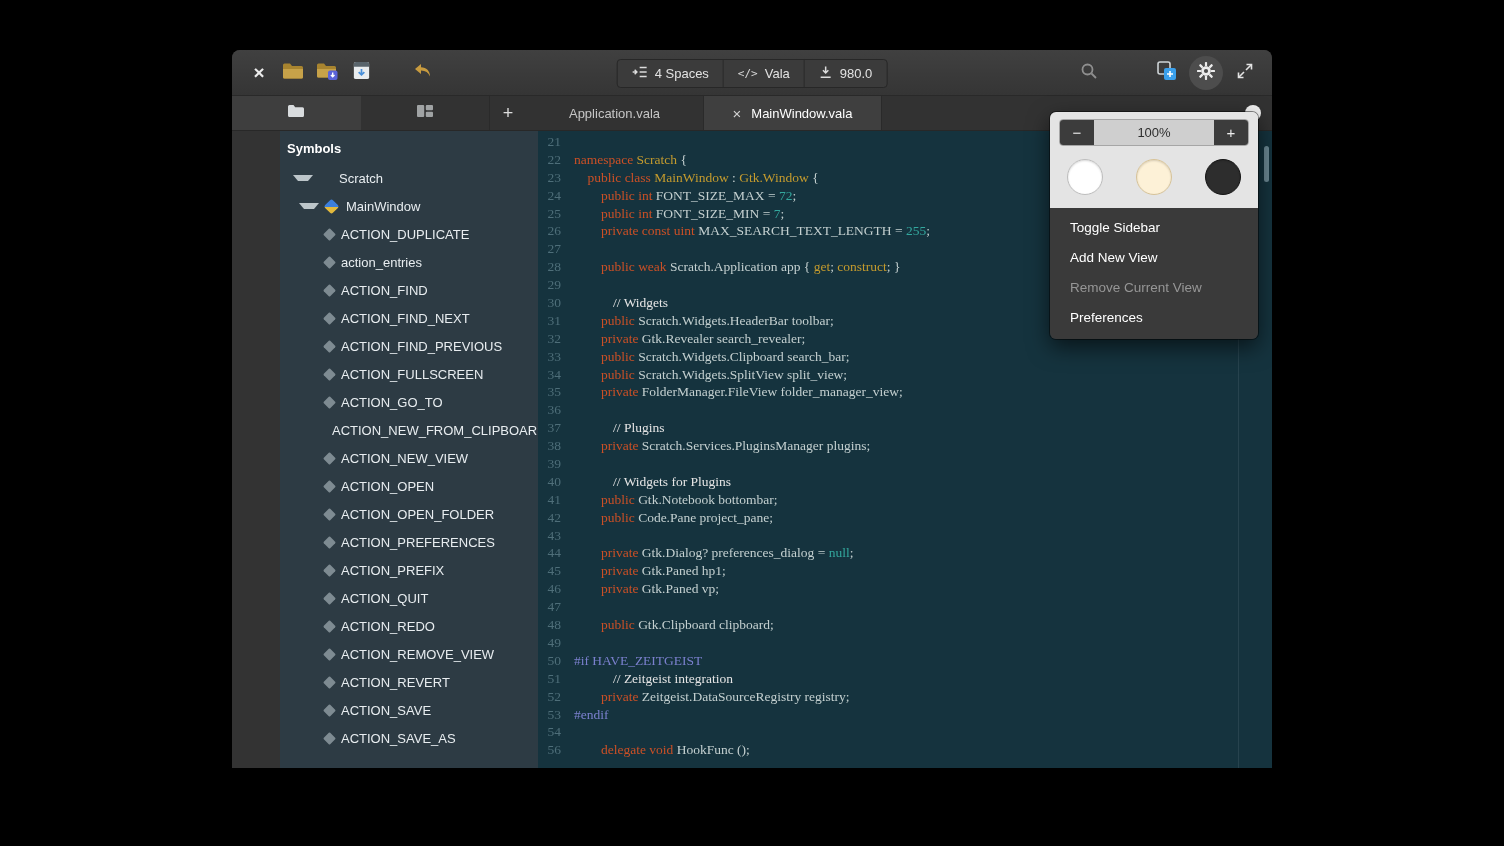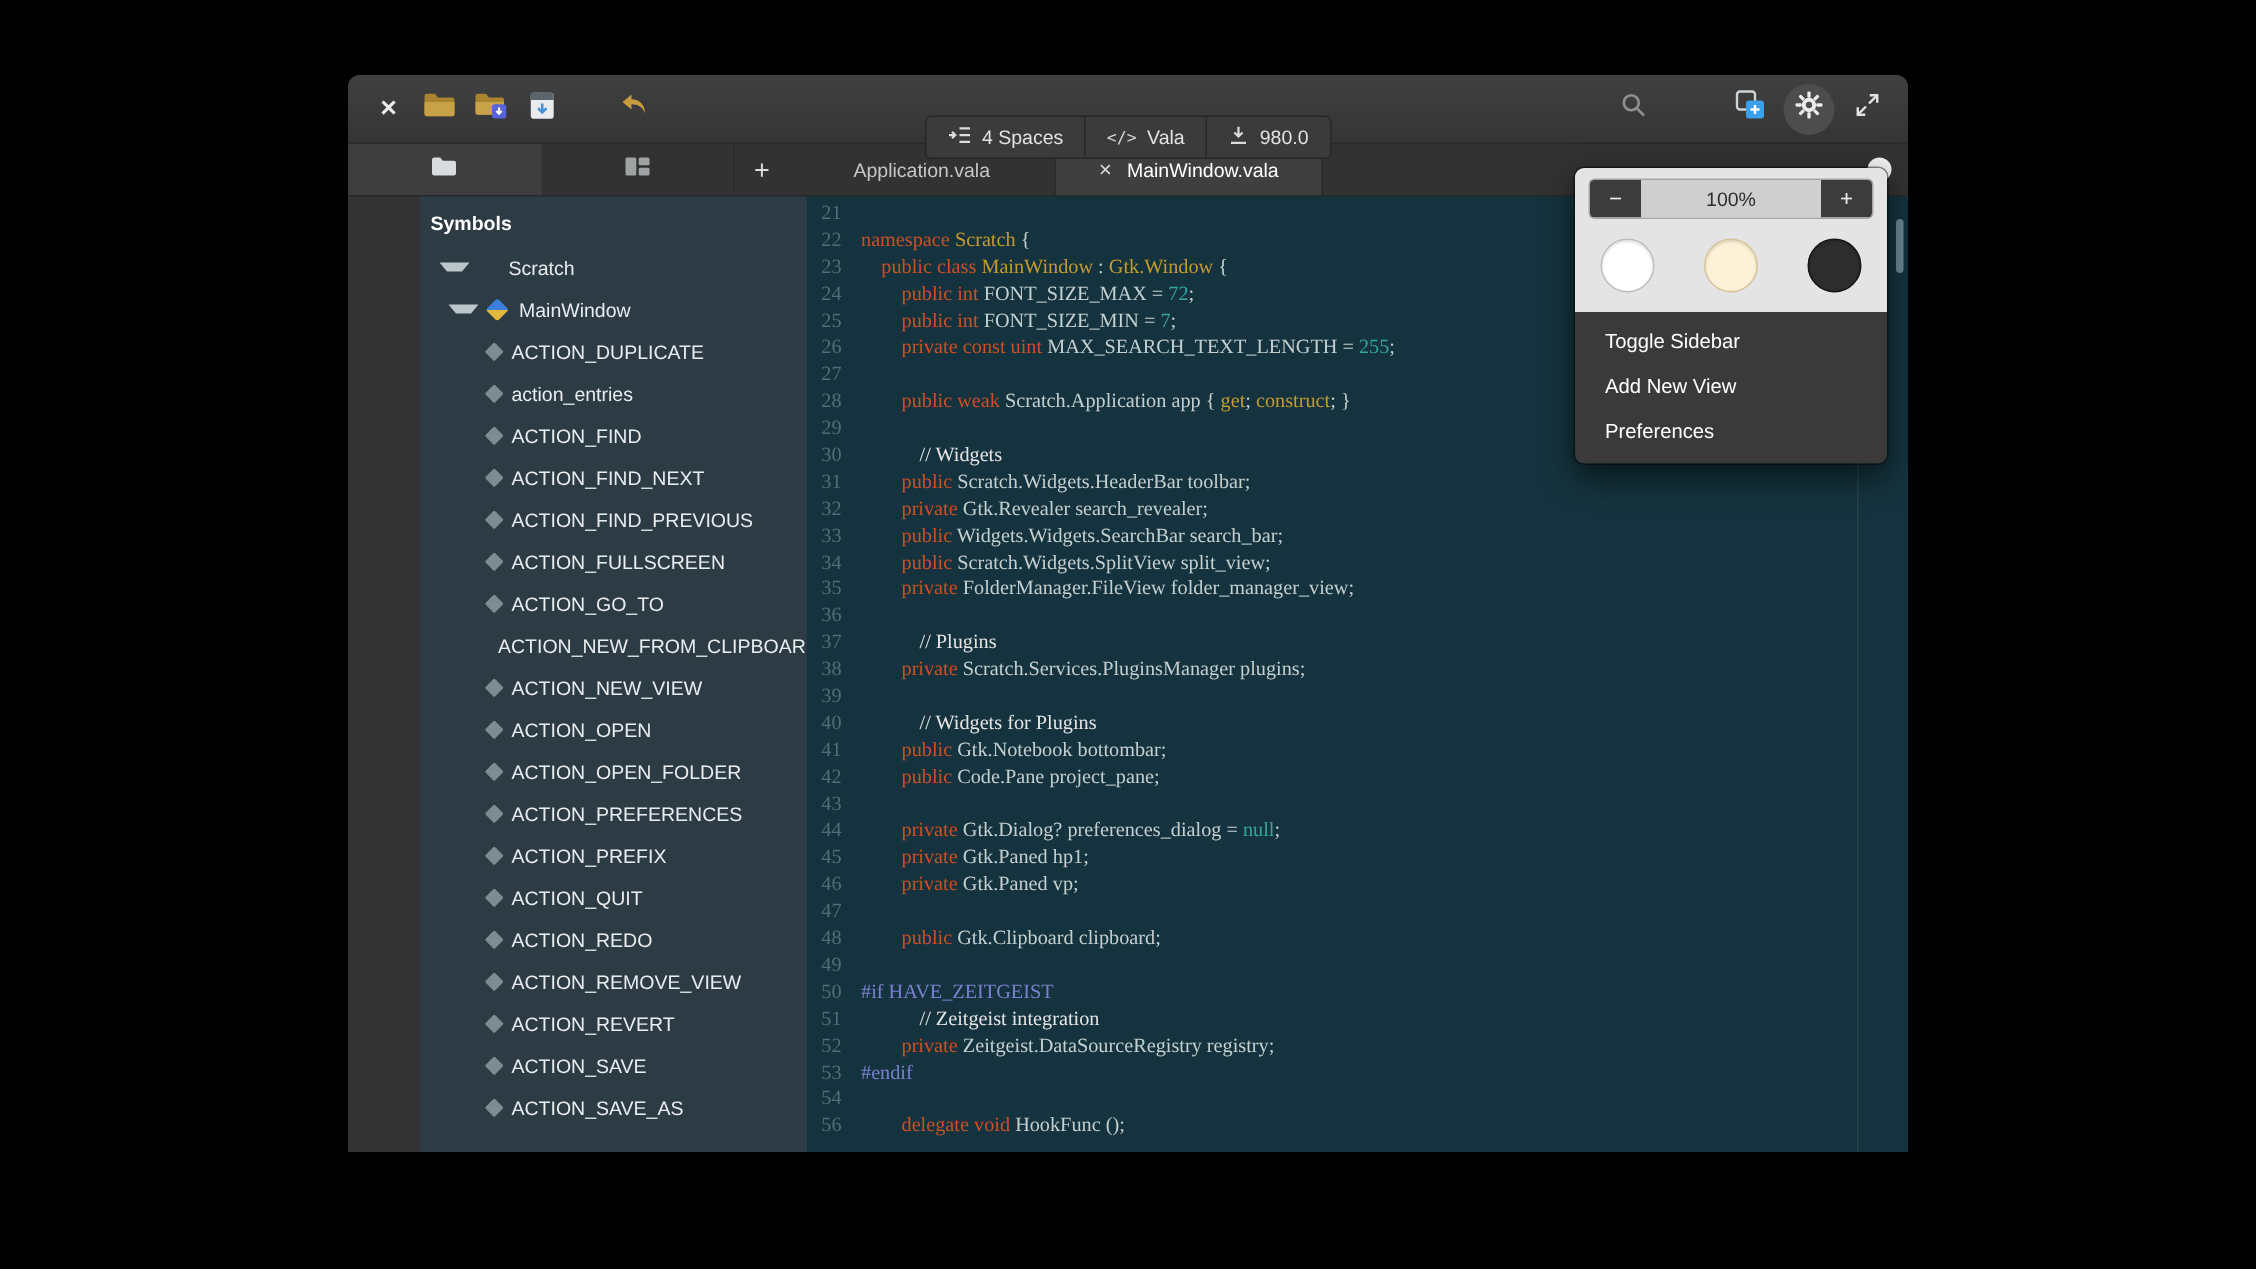--- a/index.html
+++ b/index.html
@@ -8,21 +8,21 @@
     border-radius:8px 8px 0 0;overflow:hidden;box-shadow:0 12px 40px rgba(0,0,0,.8);}
   
   .headerbar{position:relative;height:46px;background:linear-gradient(#404040,#353535);
     border-bottom:1px solid #292929;display:flex;align-items:center;padding:0 10px;box-sizing:border-box;}
   .hb-left,.hb-right{display:flex;align-items:center;}
   .hb-right{margin-left:auto;}
   .icon-btn{width:34px;height:34px;display:flex;align-items:center;justify-content:center;cursor:pointer;border-radius:4px;}
   .icon-btn.active-circle{background:#4d4d4d;border-radius:50%;}
   .close-glyph{color:#ececec;font-size:19px;font-weight:bold;line-height:1;}
   .gap-l{margin-left:28px;}
-  .segmented{position:absolute;left:50%;top:27px;transform:translateX(-50%);display:flex;height:27px;
+  .segmented{position:absolute;left:50%;top:9px;transform:translateX(-50%);display:flex;height:27px;
     background:#3b3b3b;border:1px solid #272727;border-radius:4px;overflow:hidden;}
   .segment{display:flex;align-items:center;gap:7px;padding:0 14px;color:#e2e2e2;font-size:13px;
     border-right:1px solid #2a2a2a;cursor:pointer;white-space:nowrap;}
   .segment:last-child{border-right:none;}
   .code-glyph{font-family:"DejaVu Sans Mono",monospace;font-size:11px;color:#d8d8d8;}
   
   .tabbar{height:34px;background:#323232;border-bottom:1px solid #282828;display:flex;align-items:stretch;}
   .panel-tabs{width:258px;display:flex;border-right:1px solid #2a2a2a;box-sizing:border-box;}
   .panel-tab{flex:1;display:flex;align-items:center;justify-content:center;cursor:pointer;}
   .panel-tab.active{background:#3e3e3e;}
@@ -331,21 +331,21 @@
           <div class="code-line"><span class="ln">23</span><span class="lt"><span class="tok-w">    </span><span class="tok-k">public</span><span class="tok-w"> </span><span class="tok-k">class</span><span class="tok-w"> </span><span class="tok-t">MainWindow</span><span class="tok-w"> : </span><span class="tok-t">Gtk.Window</span><span class="tok-w"> {</span></span></div>
           <div class="code-line"><span class="ln">24</span><span class="lt"><span class="tok-w">        </span><span class="tok-k">public</span><span class="tok-w"> </span><span class="tok-k">int</span><span class="tok-w"> FONT_SIZE_MAX = </span><span class="tok-n">72</span><span class="tok-w">;</span></span></div>
           <div class="code-line"><span class="ln">25</span><span class="lt"><span class="tok-w">        </span><span class="tok-k">public</span><span class="tok-w"> </span><span class="tok-k">int</span><span class="tok-w"> FONT_SIZE_MIN = </span><span class="tok-n">7</span><span class="tok-w">;</span></span></div>
           <div class="code-line"><span class="ln">26</span><span class="lt"><span class="tok-w">        </span><span class="tok-k">private</span><span class="tok-w"> </span><span class="tok-k">const</span><span class="tok-w"> </span><span class="tok-k">uint</span><span class="tok-w"> MAX_SEARCH_TEXT_LENGTH = </span><span class="tok-n">255</span><span class="tok-w">;</span></span></div>
           <div class="code-line"><span class="ln">27</span><span class="lt"></span></div>
           <div class="code-line"><span class="ln">28</span><span class="lt"><span class="tok-w">        </span><span class="tok-k">public</span><span class="tok-w"> </span><span class="tok-k">weak</span><span class="tok-w"> Scratch.Application app { </span><span class="tok-t">get</span><span class="tok-w">; </span><span class="tok-t">construct</span><span class="tok-w">; }</span></span></div>
           <div class="code-line"><span class="ln">29</span><span class="lt"></span></div>
           <div class="code-line"><span class="ln">30</span><span class="lt"><span class="tok-w">        </span><span class="tok-c">// Widgets</span></span></div>
           <div class="code-line"><span class="ln">31</span><span class="lt"><span class="tok-w">        </span><span class="tok-k">public</span><span class="tok-w"> Scratch.Widgets.HeaderBar toolbar;</span></span></div>
           <div class="code-line"><span class="ln">32</span><span class="lt"><span class="tok-w">        </span><span class="tok-k">private</span><span class="tok-w"> Gtk.Revealer search_revealer;</span></span></div>
-          <div class="code-line"><span class="ln">33</span><span class="lt"><span class="tok-w">        </span><span class="tok-k">public</span><span class="tok-w"> Widgets.Widgets.SearchBar search_bar;</span></span></div>
+          <div class="code-line"><span class="ln">33</span><span class="lt"><span class="tok-w">        </span><span class="tok-k">public</span><span class="tok-w"> Scratch.Widgets.Clipboard search_bar;</span></span></div>
           <div class="code-line"><span class="ln">34</span><span class="lt"><span class="tok-w">        </span><span class="tok-k">public</span><span class="tok-w"> Scratch.Widgets.SplitView split_view;</span></span></div>
           <div class="code-line"><span class="ln">35</span><span class="lt"><span class="tok-w">        </span><span class="tok-k">private</span><span class="tok-w"> FolderManager.FileView folder_manager_view;</span></span></div>
           <div class="code-line"><span class="ln">36</span><span class="lt"></span></div>
           <div class="code-line"><span class="ln">37</span><span class="lt"><span class="tok-w">        </span><span class="tok-c">// Plugins</span></span></div>
           <div class="code-line"><span class="ln">38</span><span class="lt"><span class="tok-w">        </span><span class="tok-k">private</span><span class="tok-w"> Scratch.Services.PluginsManager plugins;</span></span></div>
           <div class="code-line"><span class="ln">39</span><span class="lt"></span></div>
           <div class="code-line"><span class="ln">40</span><span class="lt"><span class="tok-w">        </span><span class="tok-c">// Widgets for Plugins</span></span></div>
           <div class="code-line"><span class="ln">41</span><span class="lt"><span class="tok-w">        </span><span class="tok-k">public</span><span class="tok-w"> Gtk.Notebook bottombar;</span></span></div>
           <div class="code-line"><span class="ln">42</span><span class="lt"><span class="tok-w">        </span><span class="tok-k">public</span><span class="tok-w"> Code.Pane project_pane;</span></span></div>
           <div class="code-line"><span class="ln">43</span><span class="lt"></span></div>
@@ -377,17 +377,18 @@
       </div>
       <div class="schemes">
         <div class="scheme scheme-light"></div>
         <div class="scheme scheme-sepia"></div>
         <div class="scheme scheme-dark"></div>
       </div>
     </div>
     <div class="popover-menu">
         <div class="menu-item">Toggle Sidebar</div>
         <div class="menu-item">Add New View</div>
+        <div class="menu-item disabled">Remove Current View</div>
         <div class="menu-item">Preferences</div>
       </div>
   </div>
 
 </div>
 
 </body></html>

